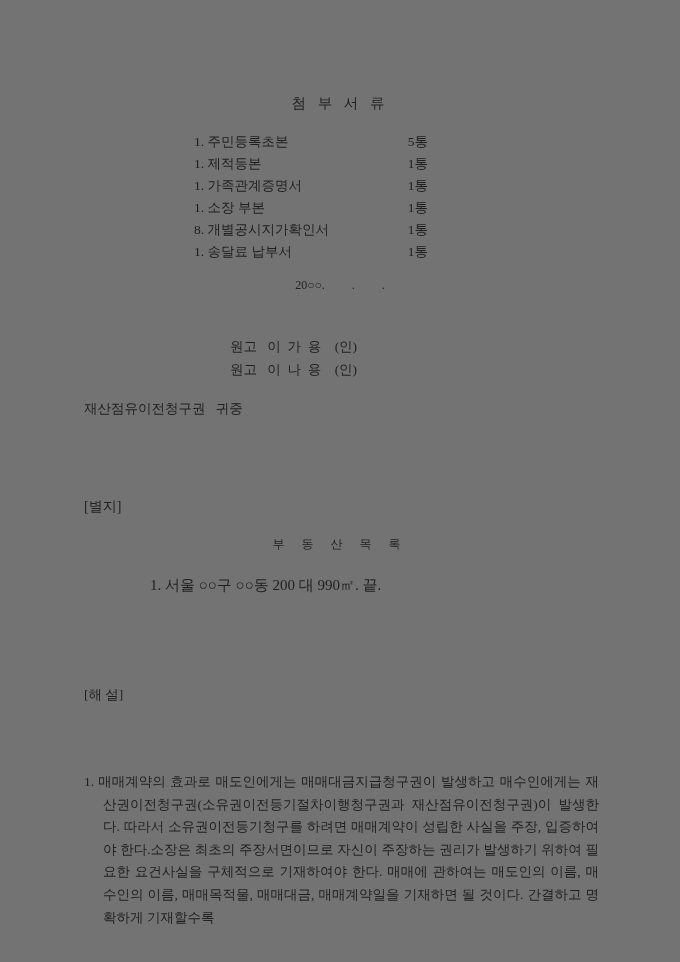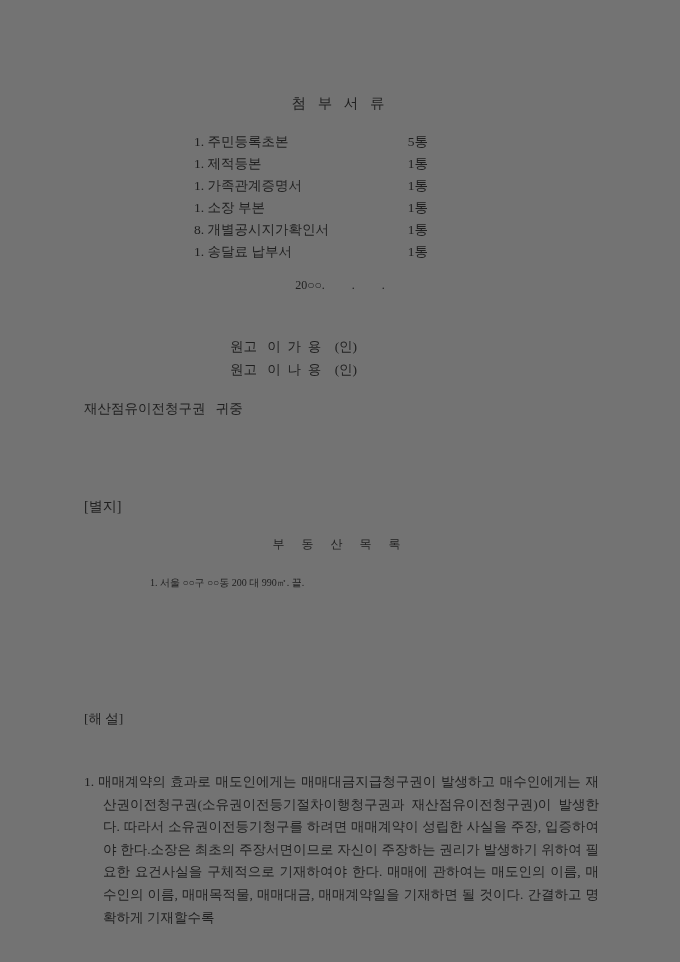--- a/index.html
+++ b/index.html
@@ -48,22 +48,22 @@
   .sig-3 { top: 363px; left: 230px; text-align: center; }
   .court-line { top: 402px; left: 84px; font-size: 13.5px; }
   .annex-label { top: 500px; left: 84px; font-size: 14px; }
   .annex-title {
     top: 538px; left: 0; width: 680px;
     text-align: center;
     font-size: 12px;
     letter-spacing: 7px;
     white-space: pre;
   }
-  .annex-item { top: 578px; left: 150px; font-size: 10px; }
-  .comm-label { top: 712px; left: 84px; font-size: 13.5px; }
+  .annex-item { top: 578px; left: 150px; font-size: 15px; }
+  .comm-label { top: 688px; left: 84px; font-size: 13.5px; }
   .comm-para {
     position: absolute;
     top: 731px; left: 84px; width: 515px;
     font-size: 13.5px;
     line-height: 22.6px;
     text-align: justify;
     word-break: break-all;
     padding-left: 19px;
     text-indent: -19px;
     margin-top: 40px;

